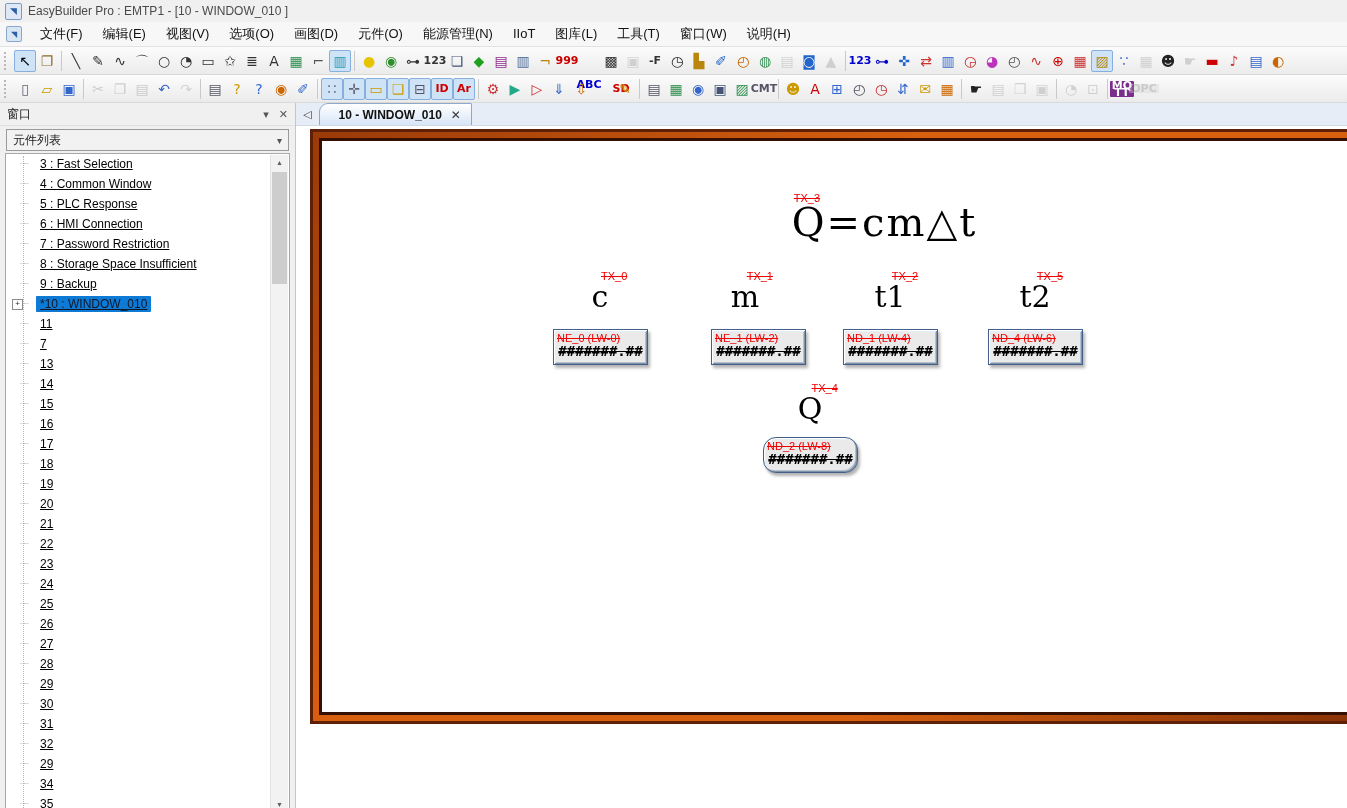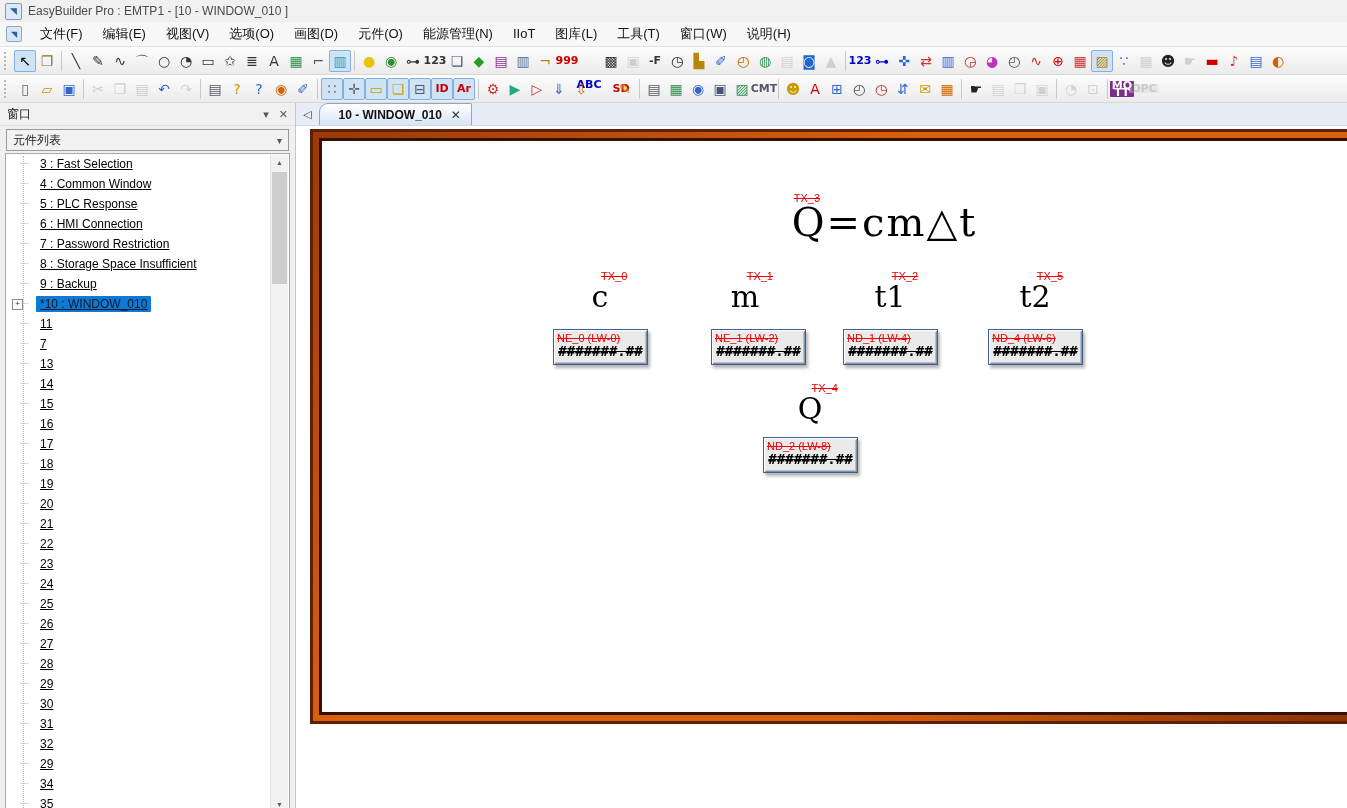--- a/index.html
+++ b/index.html
@@ -651,21 +651,21 @@
               <div class="num-field" style="left: 521px; top: 188px;">
                 <span class="idtag">ND_1 (LW-4)</span>
                 <div class="num-value">#######.##</div>
               </div>
               <div class="var-label" style="left: 653px; top: 138px;"><span class="frel"><span class="idtag">TX_5</span><span>t2</span></span></div>
               <div class="num-field" style="left: 666px; top: 188px;">
                 <span class="idtag">ND_4 (LW-6)</span>
                 <div class="num-value">#######.##</div>
               </div>
               <div class="var-label" style="left: 428px; top: 250px;"><span class="frel"><span class="idtag">TX_4</span><span>Q</span></span></div>
-              <div class="num-field" style="left: 441px; top: 296px;">
+              <div class="num-field" style="left: 441px; top: 296px; border-radius: 13px;">
                 <span class="idtag">ND_2 (LW-8)</span>
                 <div class="num-value">#######.##</div>
               </div>
             </div>
         </div>
       </div>
 
     </div>
 
   </div>

